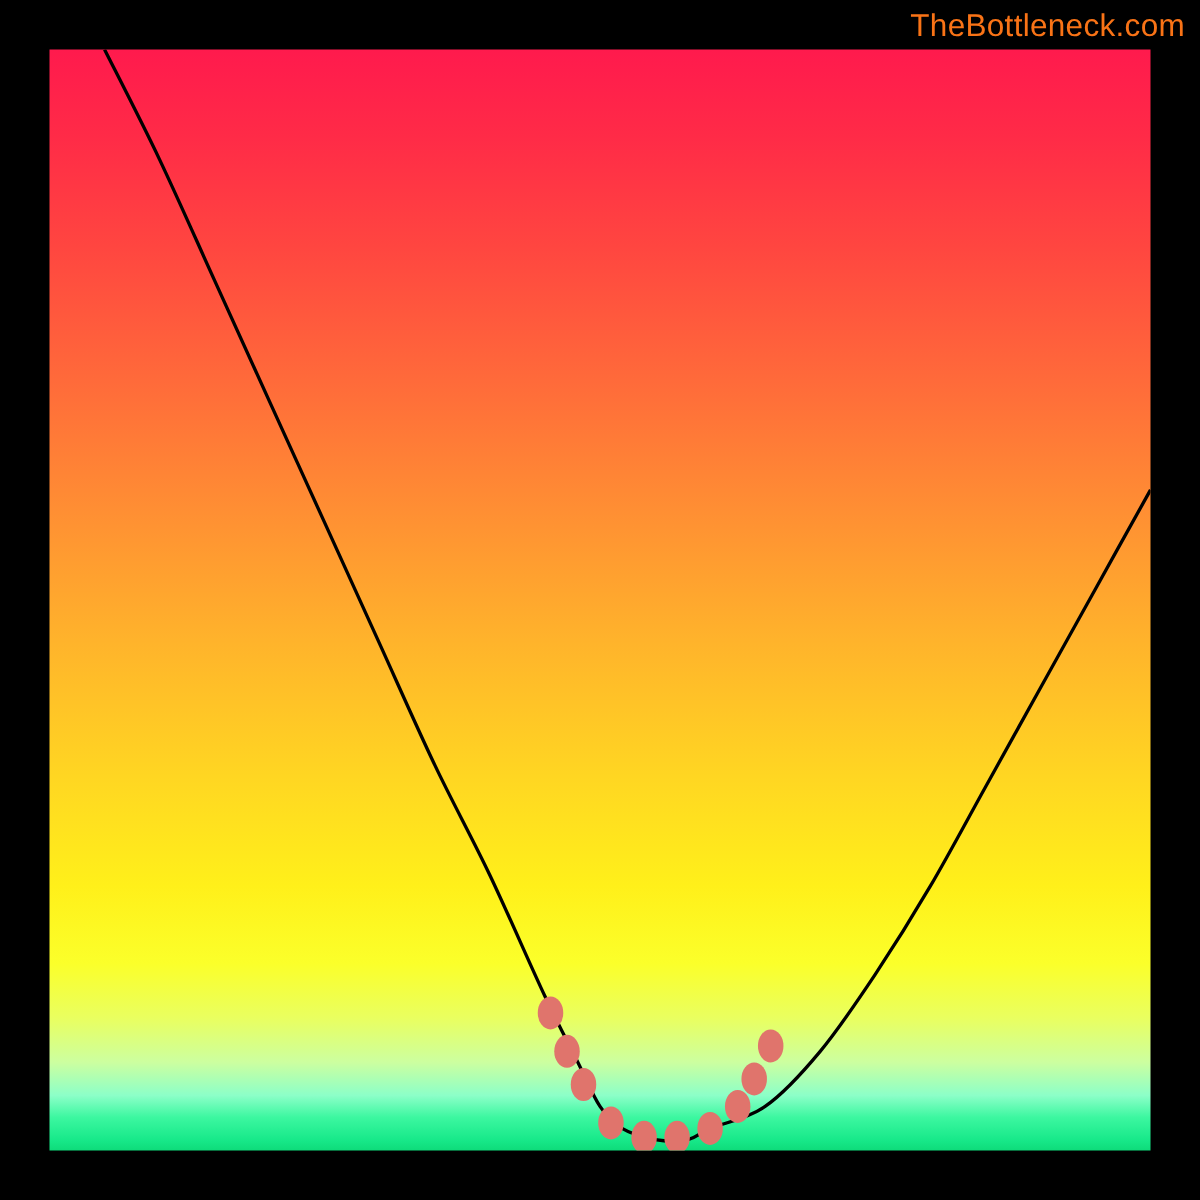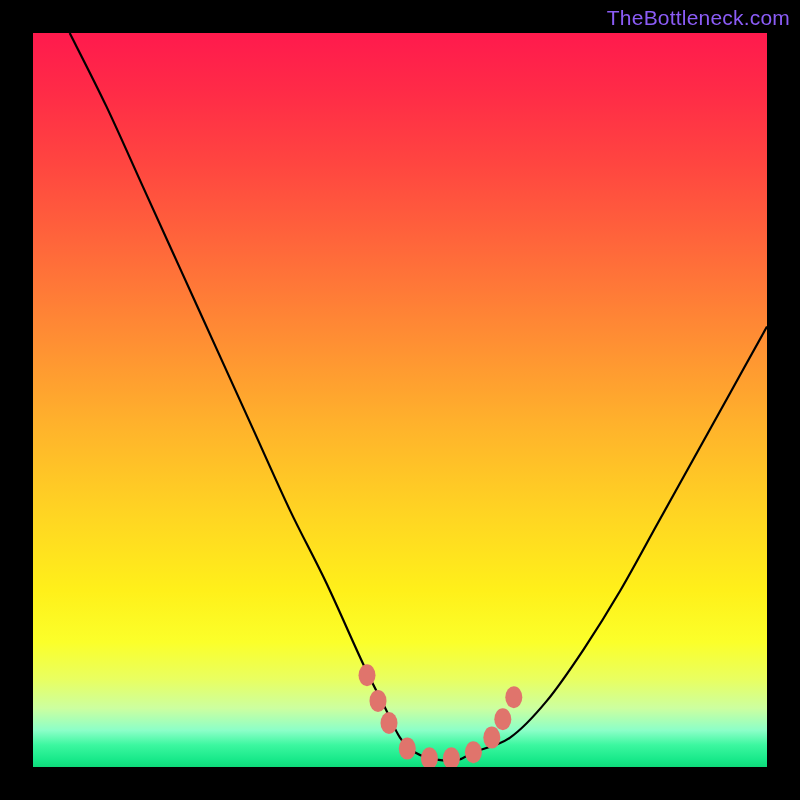--- a/index.html
+++ b/index.html
@@ -33,21 +33,21 @@
       #18e98a 99%,
       #0edb7a 100%
     );
   }
   .watermark {
     position: absolute;
     top: 6px;
     right: 10px;
     font-family: Arial, Helvetica, sans-serif;
     font-size: 21px;
-    color: #8b5cf6;
+    color: #f97316;
     letter-spacing: 0.2px;
   }
   svg.curve {
     position: absolute;
     left: 0; top: 0;
     width: 734px; height: 734px;
   }
   .curve-path {
     fill: none;
     stroke: #000;

